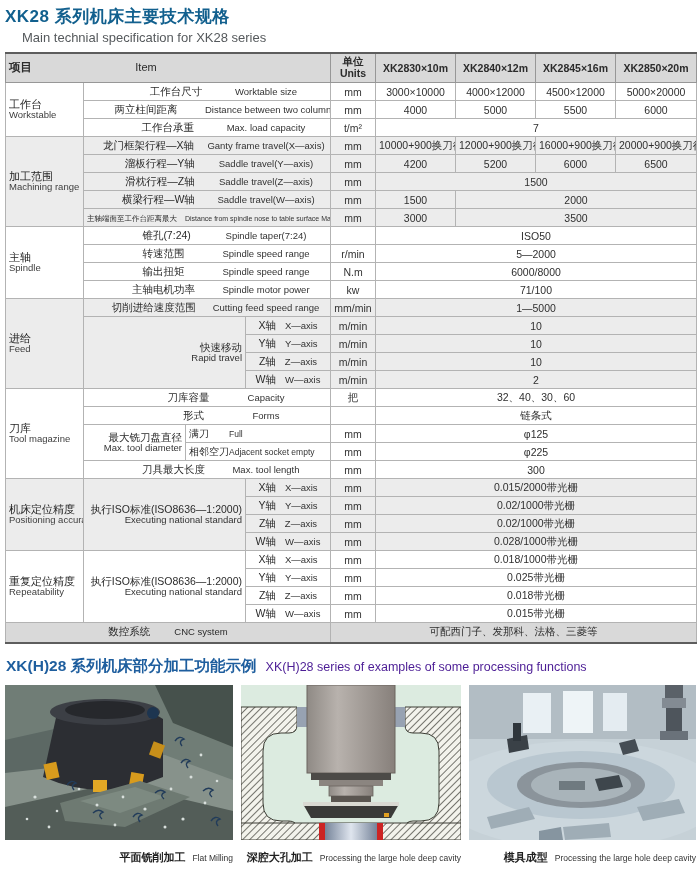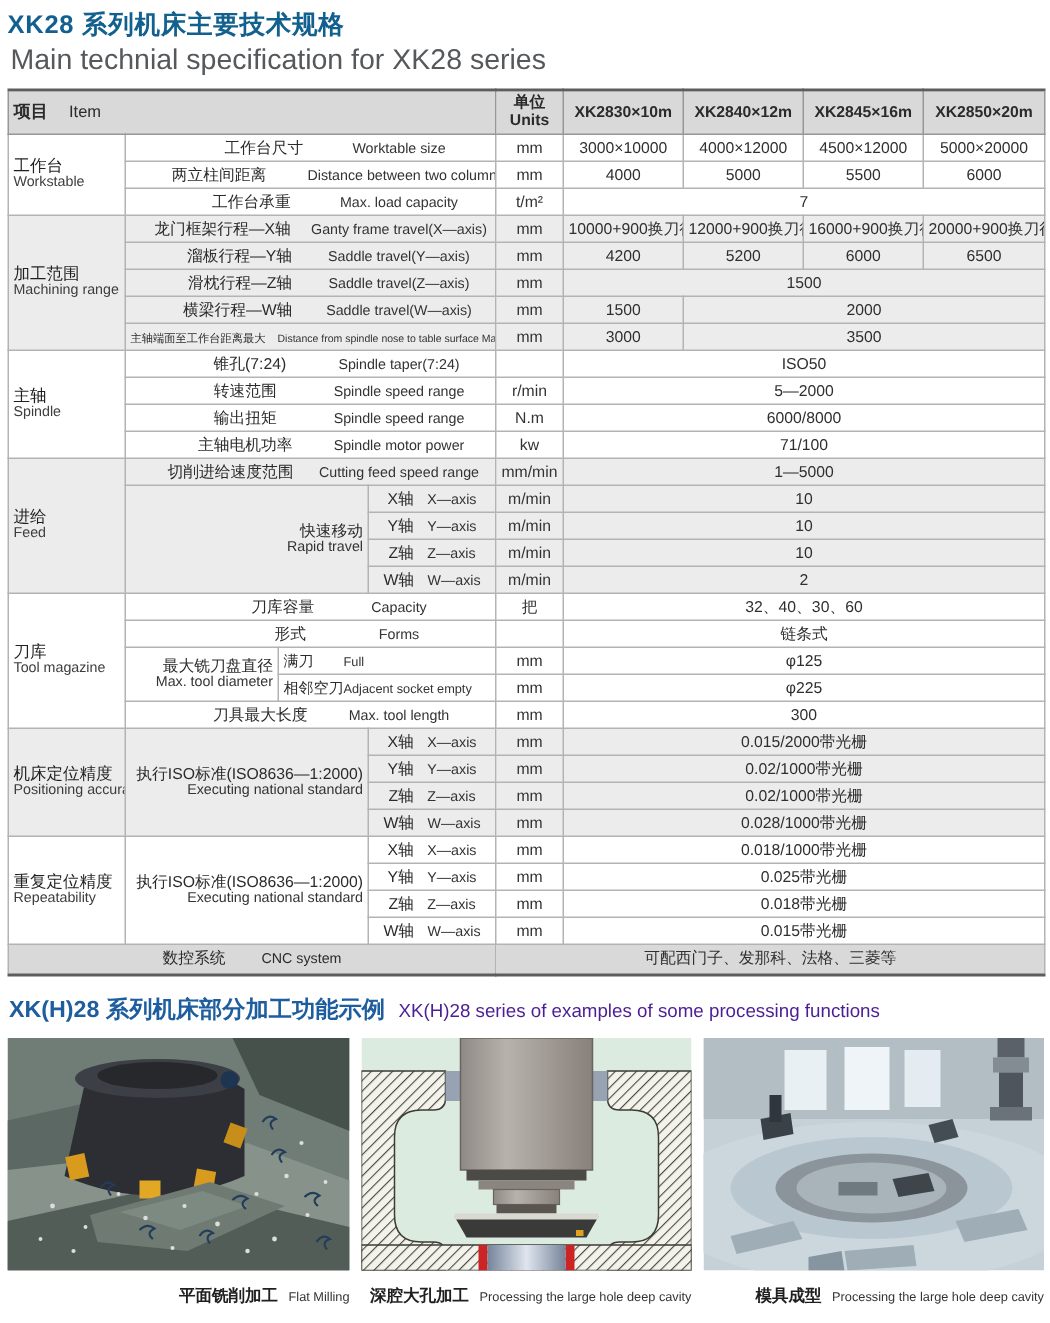--- a/index.html
+++ b/index.html
@@ -1,30 +1,30 @@
 <!DOCTYPE html>
 <html><head>
 <meta charset="utf-8">
 <style>
 *{box-sizing:border-box;margin:0;padding:0}
 html,body{background:#fff}
 body{width:700px;font-family:"Liberation Sans","DejaVu Sans",sans-serif;color:#2b2b2b}
 .doc{padding:7px 4px 10px 5px}
 .title{font-size:17px;font-weight:bold;color:#12608e;letter-spacing:.5px;line-height:1.15}
-.subtitle{font-size:19px;color:#55595c;margin:3px 0 7px 2px}
+.subtitle{font-size:13px;color:#55595c;margin:3px 0 7px 17px}
 table.spec{border-collapse:collapse;table-layout:fixed;width:691px;border:1px solid #6e6e6e;border-top:2px solid #5d5d5d;border-bottom:2px solid #5d5d5d}
 .spec td{border:1px solid #b3b3b3;height:18px;font-size:10.5px;padding:0 3px;overflow:hidden;white-space:nowrap;vertical-align:middle}
 tr.hdr td{background:#d9d9d9;height:30px;border-color:#979797}
 tr.shade td{background:#ececec}
 tr.plain td{background:#fff}
 tr.sec td{border-top:1px solid #6e6e6e}
 tr.cnc td{background:#d9d9d9;height:20px;border-top:1px solid #6e6e6e}
 .h-item{padding-left:7px}
 .h-item .hcn{font-weight:bold;font-size:11.5px}
-.h-item .hen{display:inline-block;width:200px;text-align:left;font-size:11px;margin-left:14px}
+.h-item .hen{display:inline-block;width:200px;text-align:center;font-size:11px;margin-left:14px}
 .h-unit{text-align:center;font-size:10px;font-weight:bold;line-height:1.1;white-space:normal;padding:0 1px}
 .h-model{text-align:center;font-weight:bold;font-size:10.5px;padding:0 1px}
 .cat{text-align:left;padding-left:7px;line-height:1.15;white-space:normal;vertical-align:middle}
 .cat .cn{font-size:11px;color:#1f1f1f}
 .cat .en{font-size:9.5px;color:#3d3d3d}
 .item{text-align:center;padding-left:6px}
 .item .cn{display:inline-block;min-width:118px;font-size:10.5px}
 .item .en{font-size:9.5px;color:#333}
 .item-sm{text-align:left;padding-left:4px}
 .item-sm .cn{display:inline-block;min-width:98px;font-size:7.5px}

